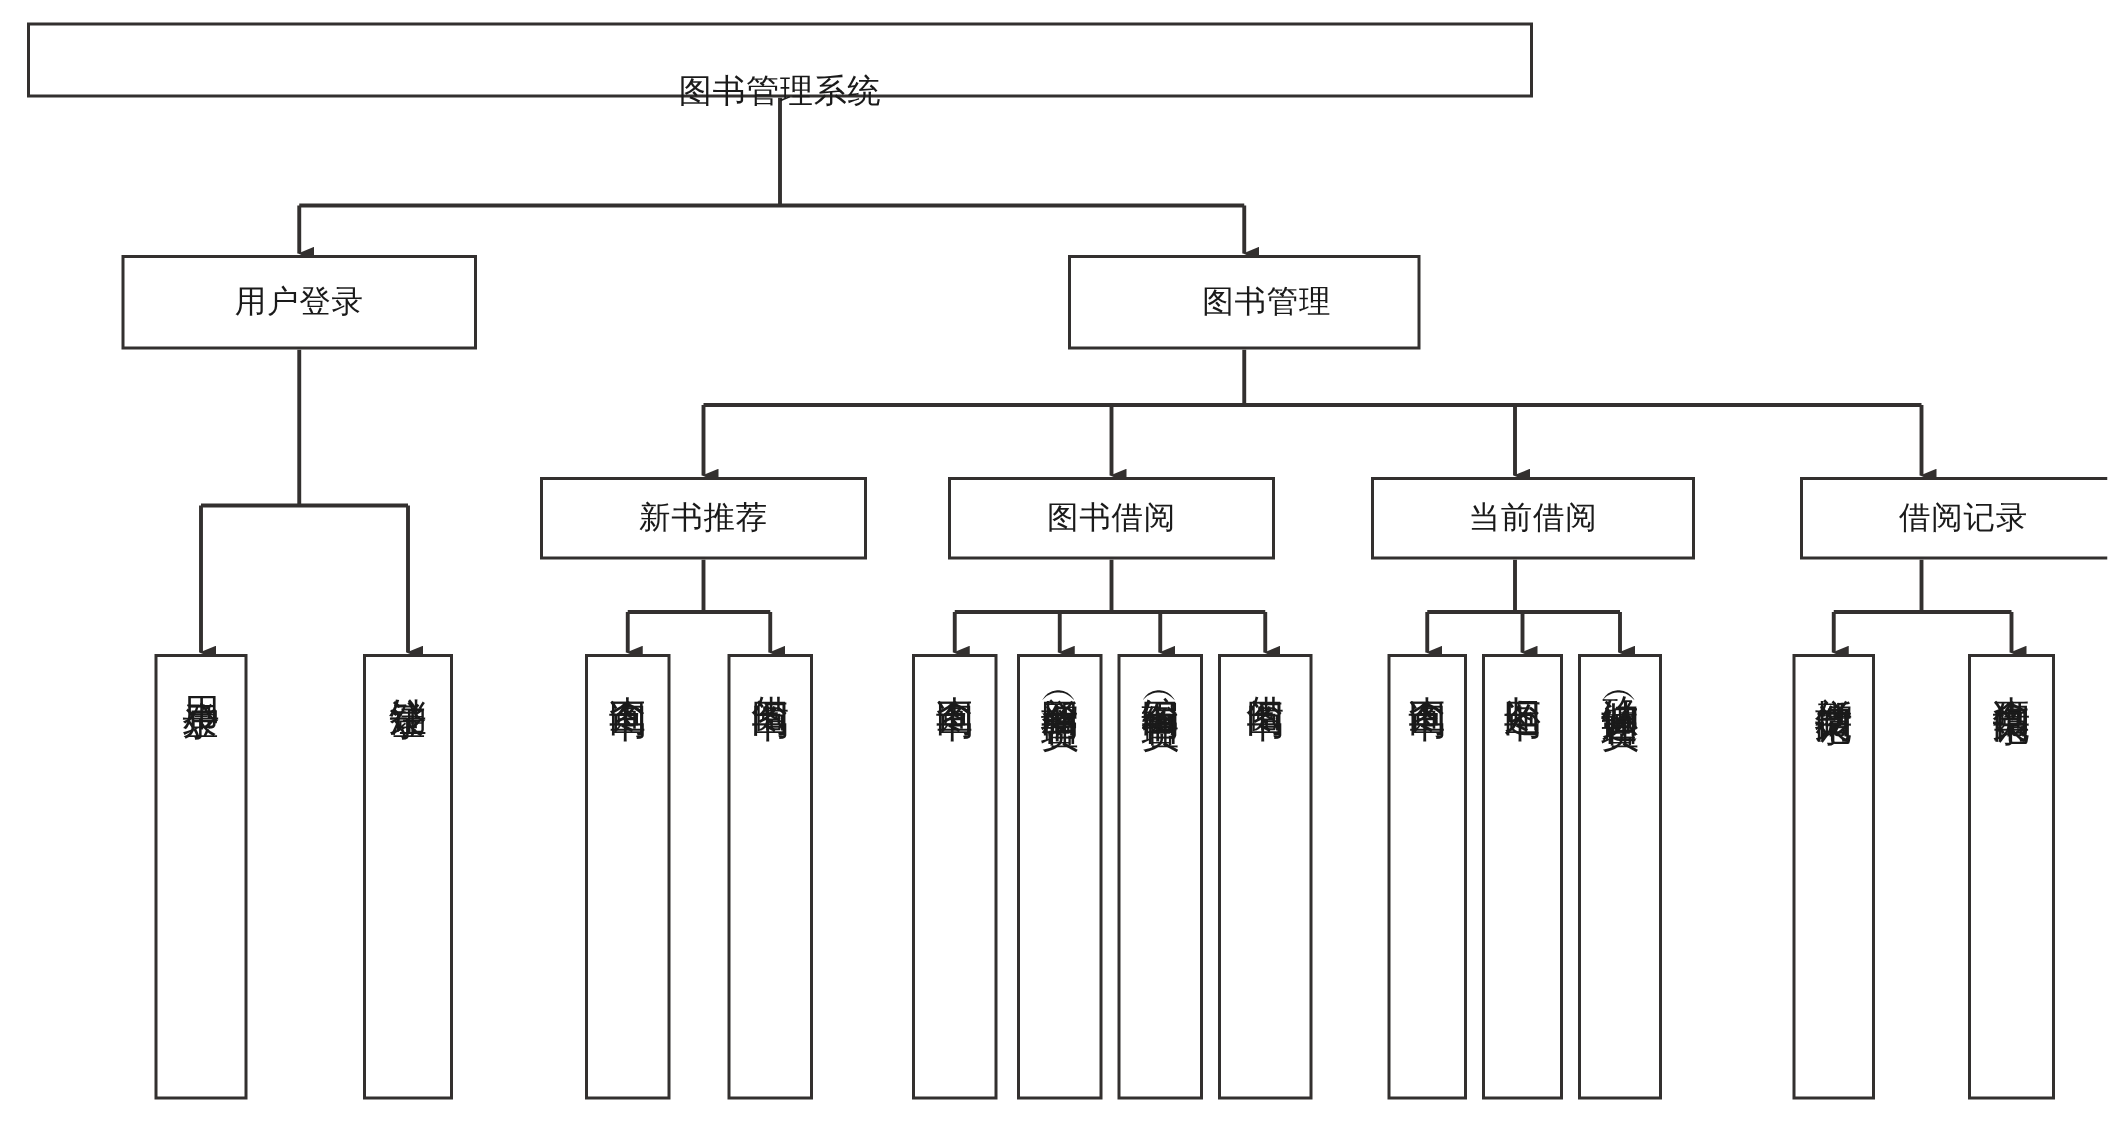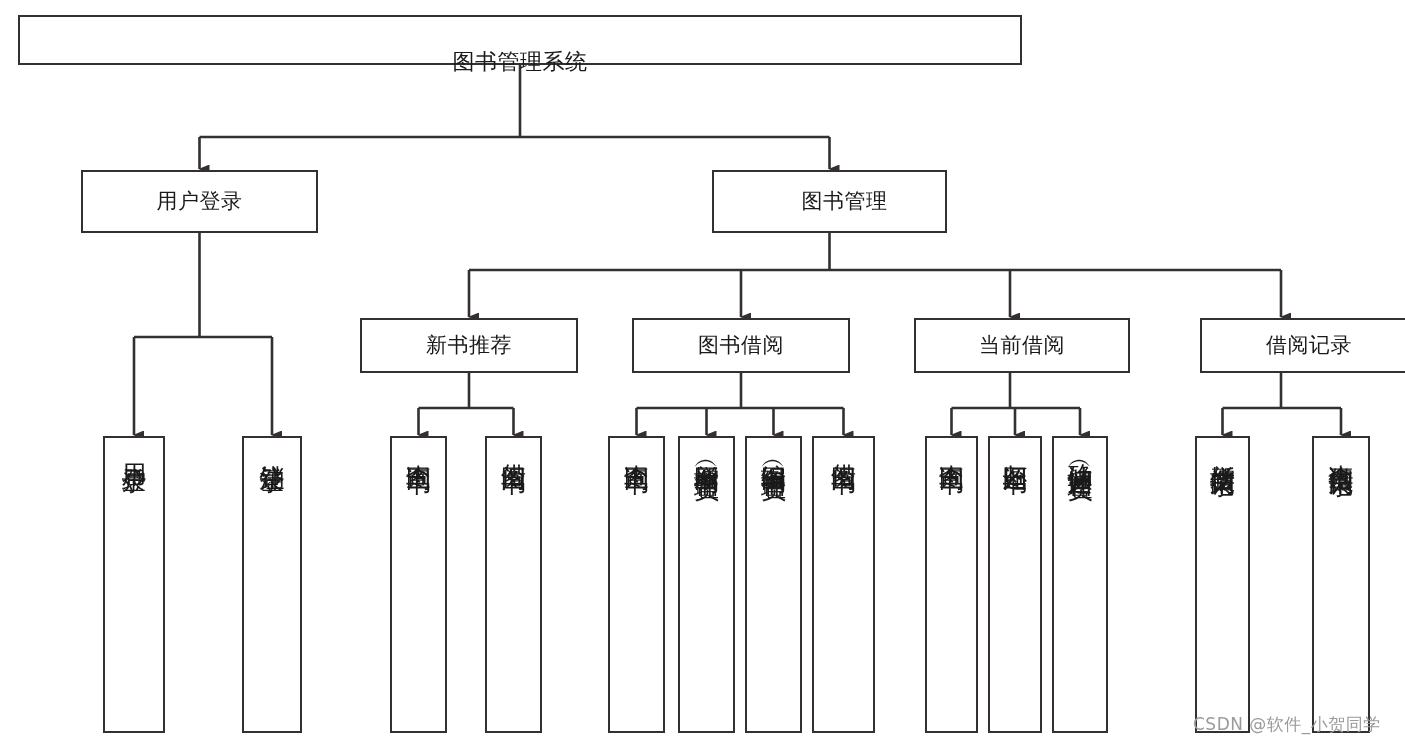--- a/index.html
+++ b/index.html
@@ -171,14 +171,13 @@
         <span class="label">确认归还（管理员）</span>
       </div>
       <div class="node vert" style="left: 1195px; top: 436px; width: 55px; height: 297px;">
         <span class="label">新增借阅记录</span>
       </div>
       <div class="node vert" style="left: 1312px; top: 436px; width: 58px; height: 297px;">
         <span class="label">查询借阅记录</span>
       </div>
     </div>
 
-  <div class="watermark">CSDN @软件_小贺同学</div>
 </div>
 
 </body></html>

